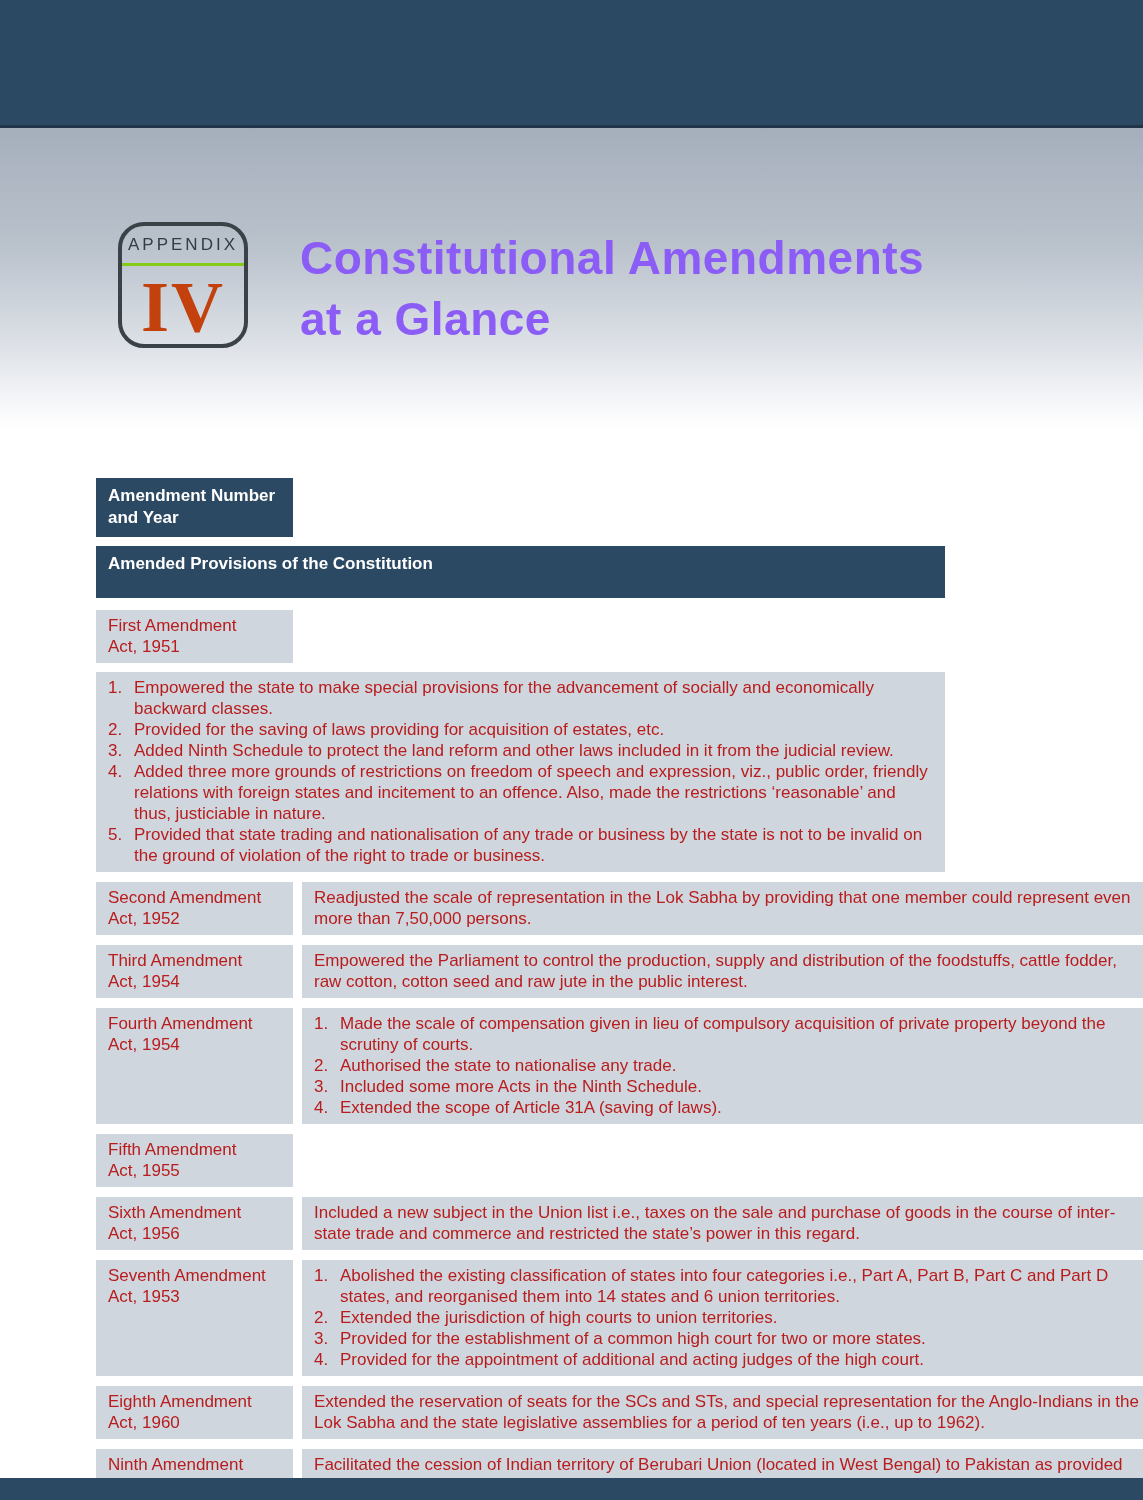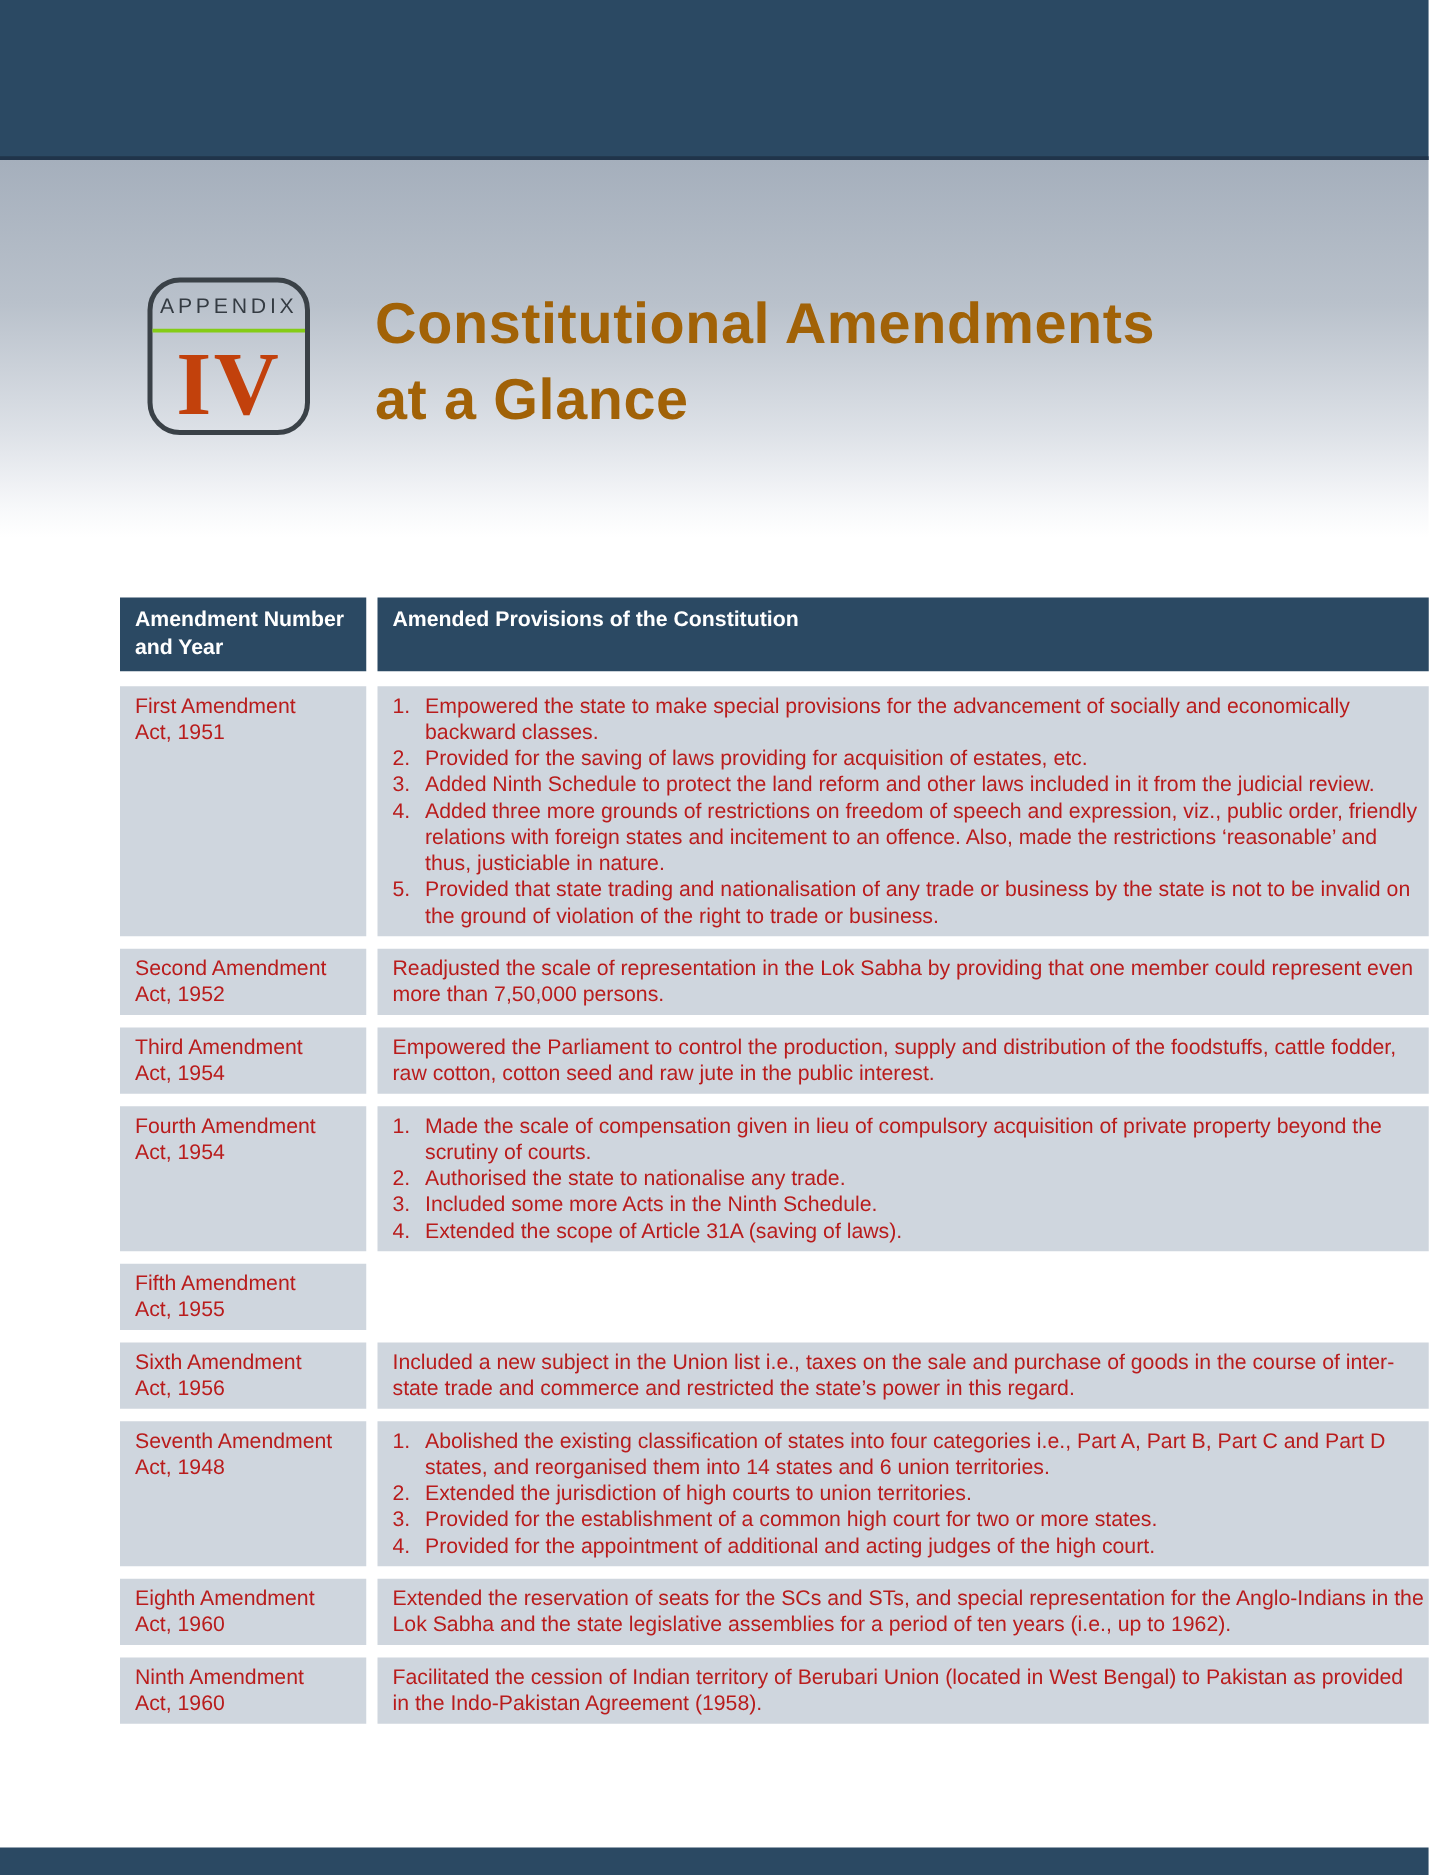--- a/index.html
+++ b/index.html
@@ -30,29 +30,29 @@
     font-size:17px;letter-spacing:3px;font-weight:400;
   }
   .badge .badge-num{
     height:82px;display:flex;align-items:center;justify-content:center;
     font-family:"Liberation Serif", serif;font-weight:700;font-size:72px;
     letter-spacing:2px;color:#c2410c;
   }
   
   .title{
     position:absolute;left:300px;top:228px;
-    font-size:46px;line-height:61px;font-weight:700;color:#a16207;
+    font-size:46px;line-height:61px;font-weight:700;color:#8b5cf6;
     letter-spacing:0.5px;
   }
   
   .tbl{
     position:absolute;left:96px;top:478px;width:944px;
   }
   .row{display:flex;gap:9px;margin-top:10px;}
-  .row:first-child{margin-top:0;}
+  .row:first-child{margin-top:0;flex-direction:column;}
   .row.hdr{margin-bottom:12px;}
   .cell{box-sizing:border-box;}
   .label-col{width:197px;flex:none;}
   .prov-col{width:849px;flex:none;}
   .hdr .cell{
     background:#2b4963;color:#ffffff;font-weight:700;
     font-size:17px;line-height:22px;padding:7px 12px 8px;
     min-height:52px;
   }
   .body-cell{
@@ -162,21 +162,21 @@
       </div>
       <div class="row">
         <div class="cell body-cell label-col label-cell">Sixth Amendment
 Act, 1956</div>
         <div class="cell body-cell prov-col prov-cell">
           <p>Included a new subject in the Union list i.e., taxes on the sale and purchase of goods in the course of inter-state trade and commerce and restricted the state’s power in this regard.</p>
         </div>
       </div>
       <div class="row">
         <div class="cell body-cell label-col label-cell">Seventh Amendment
-Act, 1948</div>
+Act, 1953</div>
         <div class="cell body-cell prov-col prov-cell">
           <div class="li">
             <div class="num">1.</div>
             <div class="txt">Abolished the existing classification of states into four categories i.e., Part A, Part B, Part C and Part D states, and reorganised them into 14 states and 6 union territories.</div>
           </div>
           <div class="li">
             <div class="num">2.</div>
             <div class="txt">Extended the jurisdiction of high courts to union territories.</div>
           </div>
           <div class="li">

